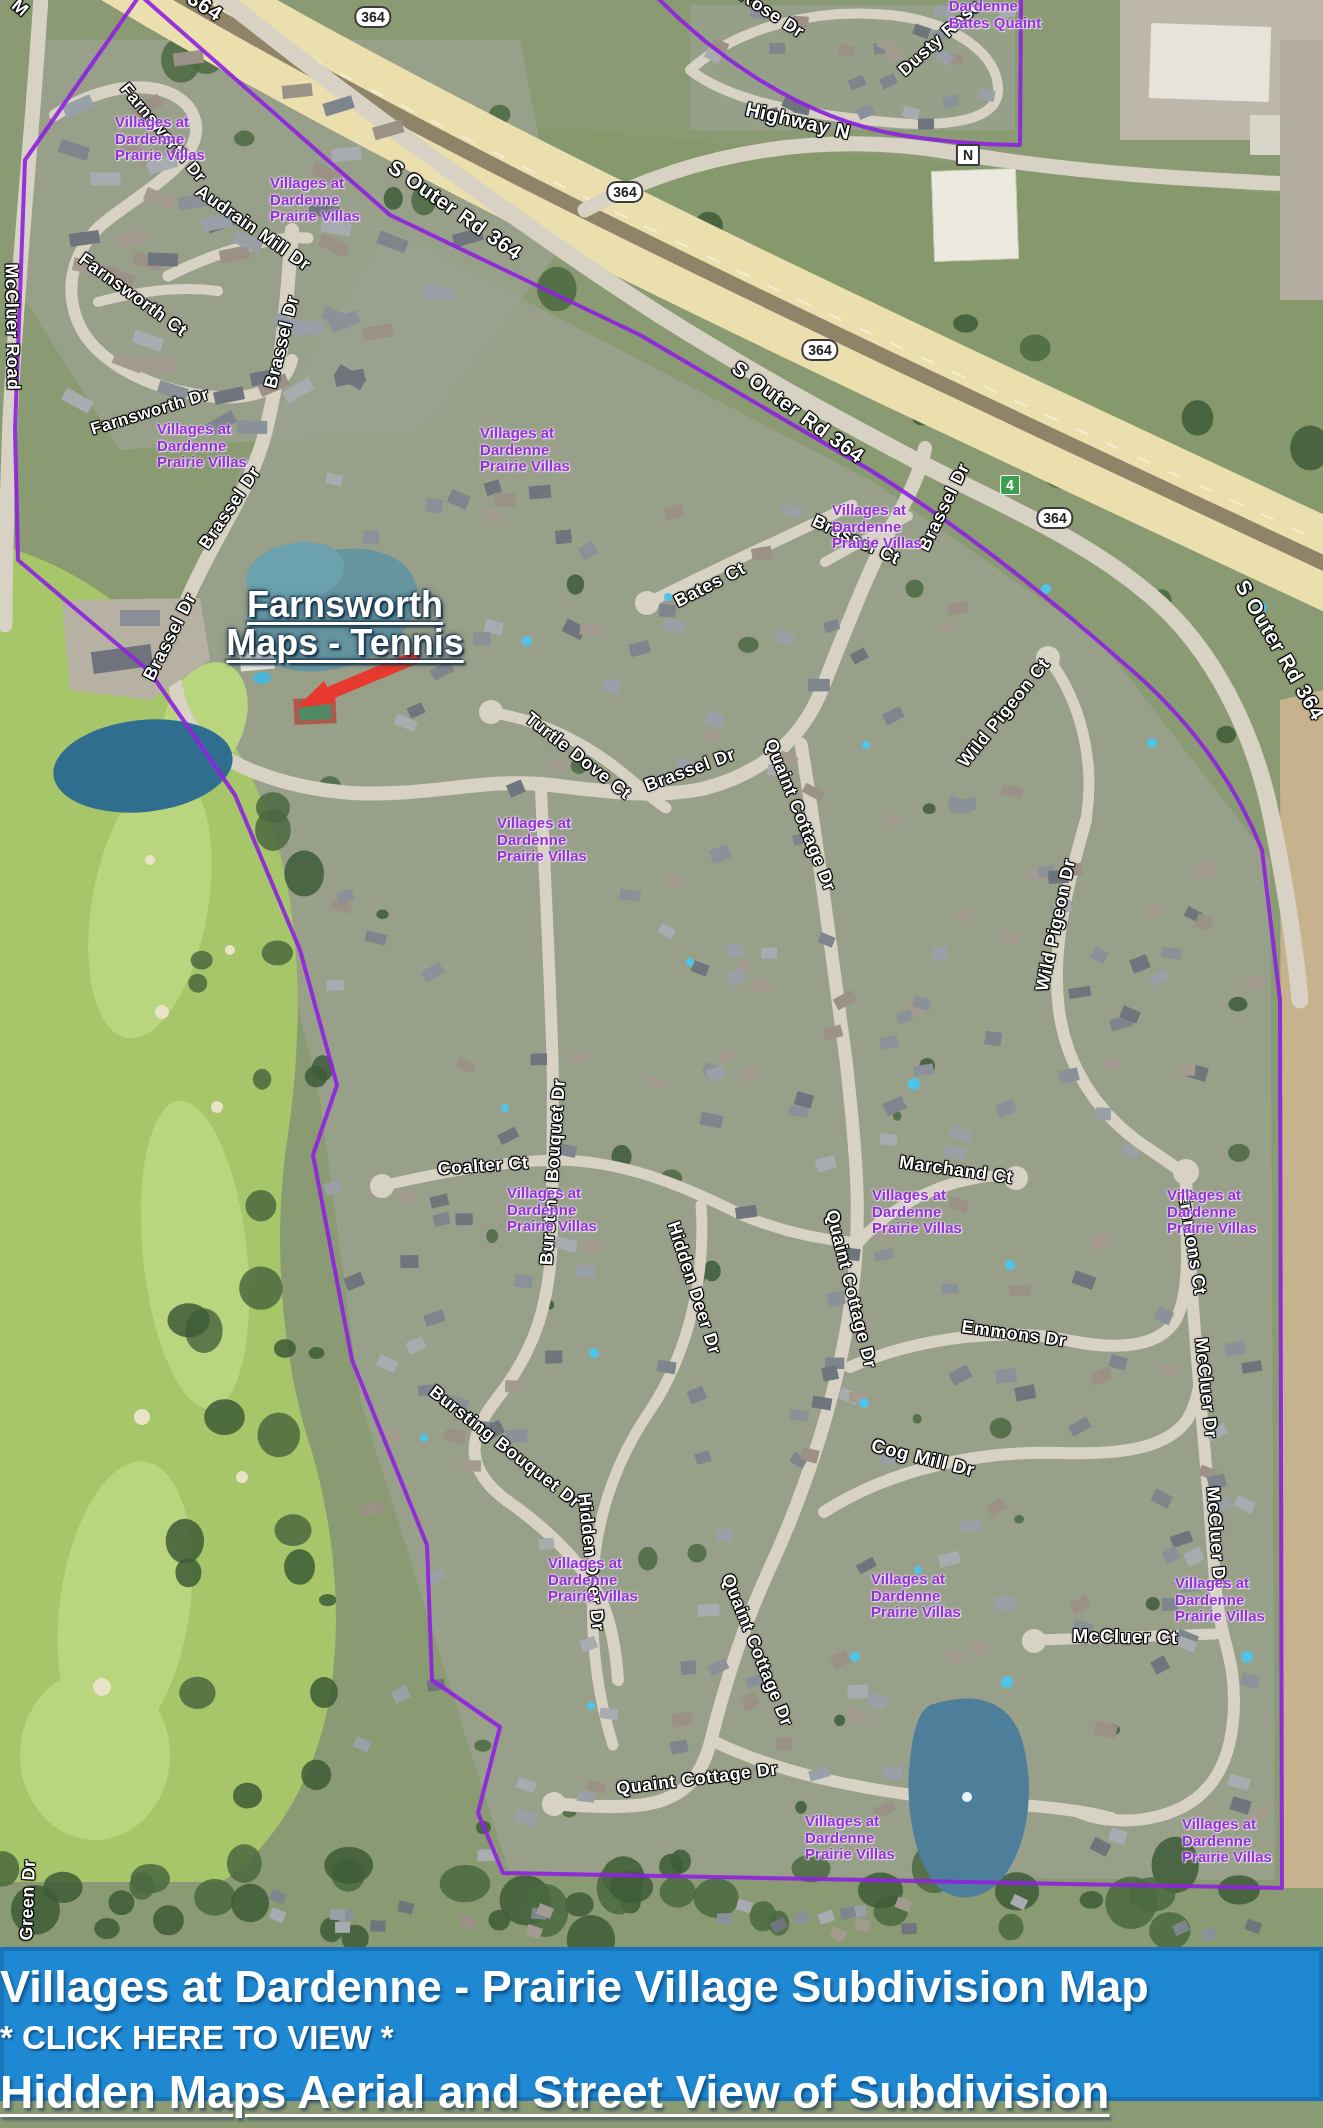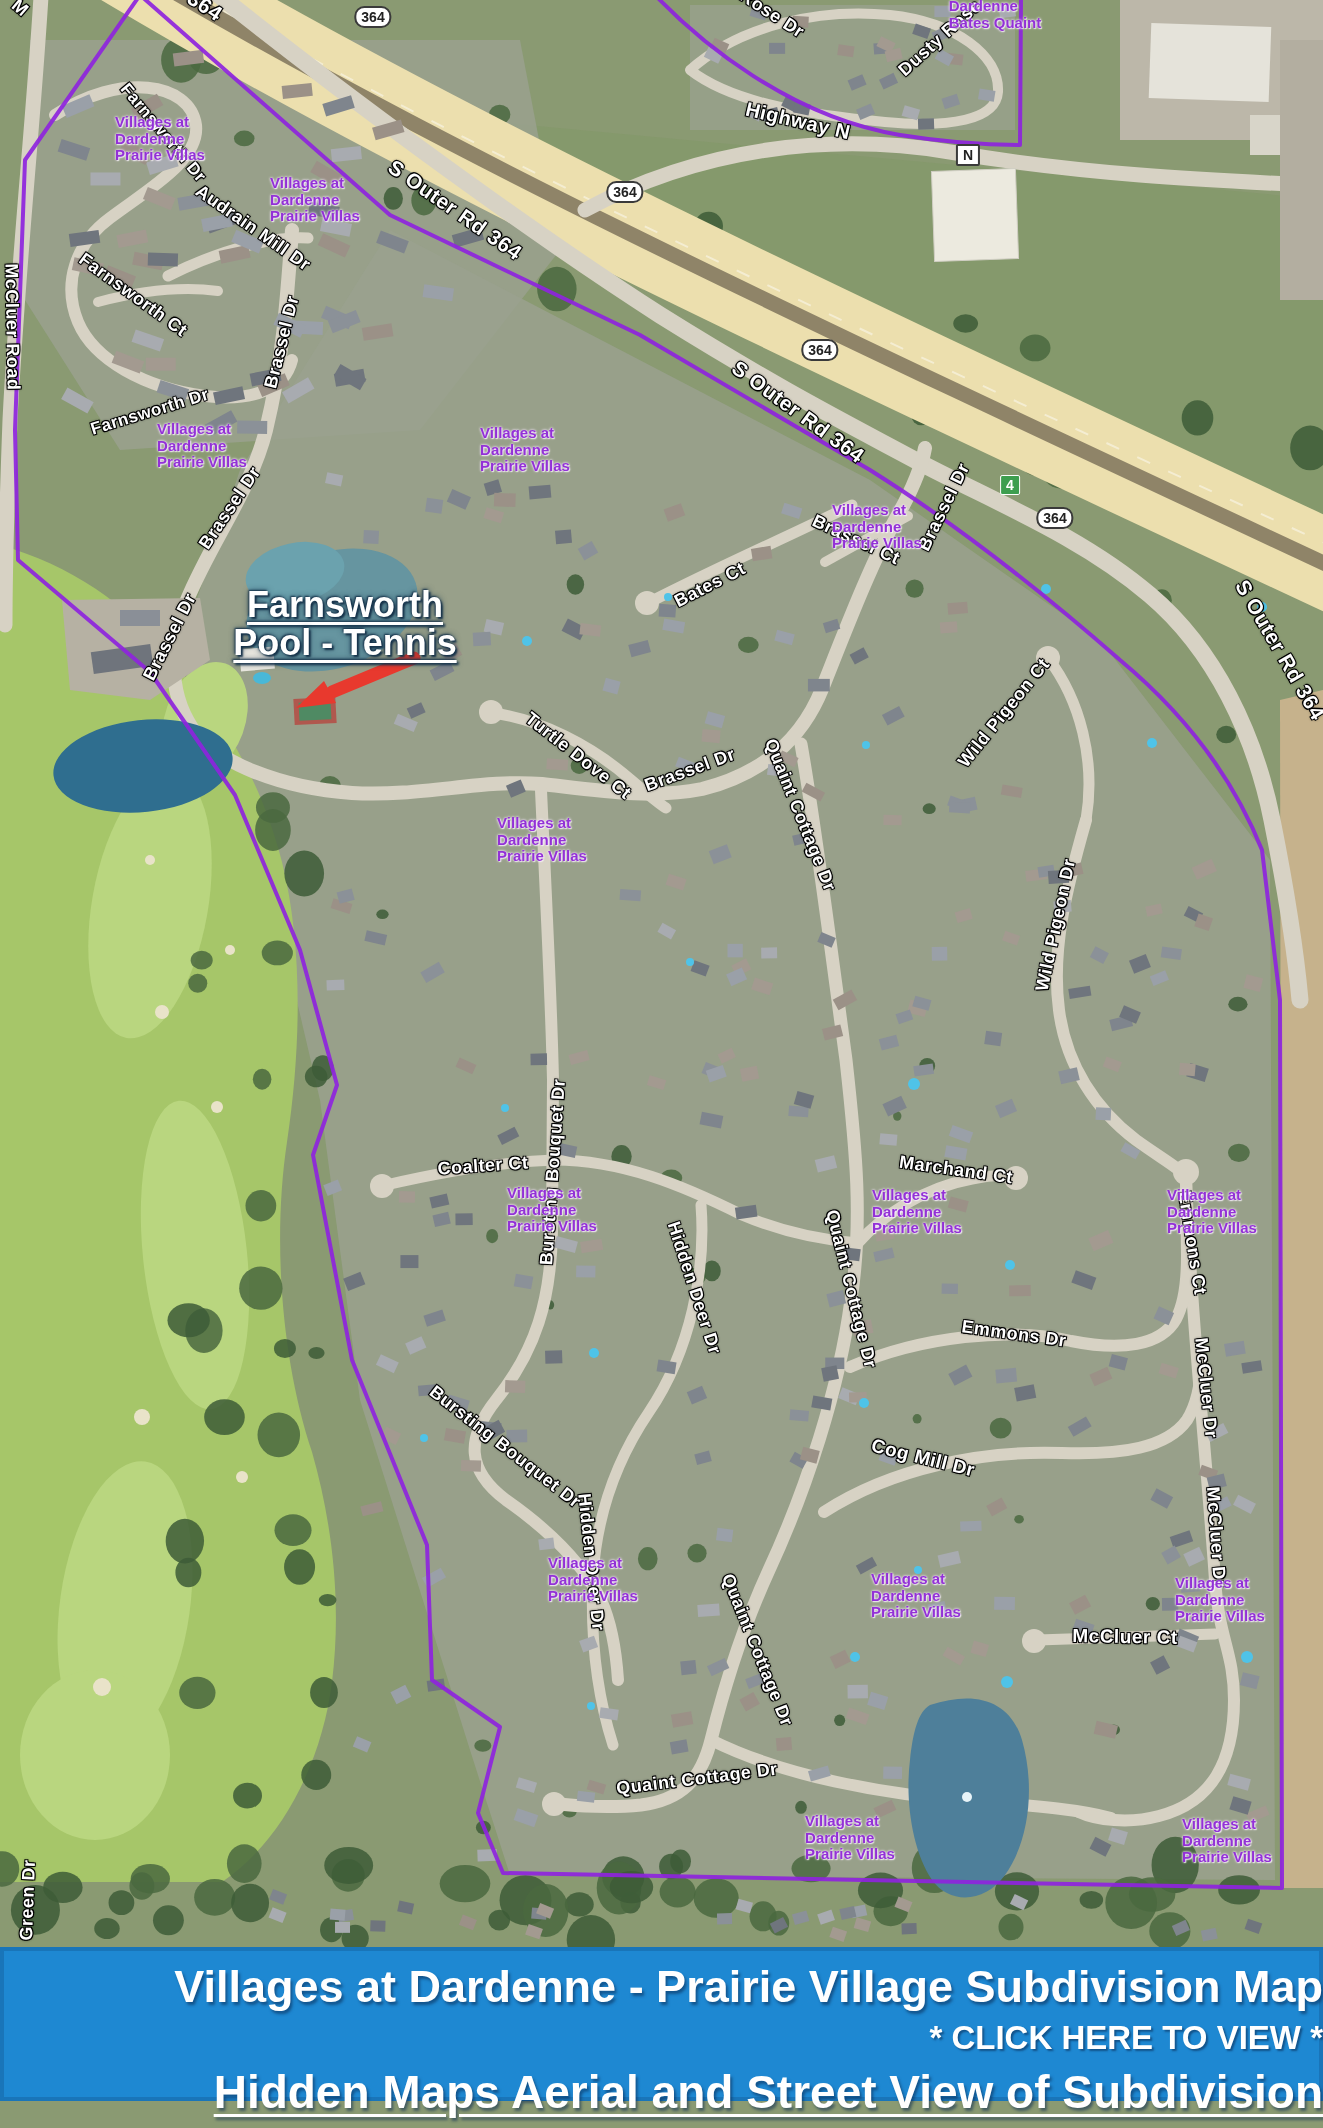--- a/index.html
+++ b/index.html
@@ -14,21 +14,21 @@
      white-space:nowrap;transform:translate(-50%,-50%);
      text-shadow:0 0 2px #f3e4ff,0 0 3px #f3e4ff,1px 1px 1px rgba(255,255,255,.75);}
   .shield{position:absolute;transform:translate(-50%,-50%);font-weight:bold;font-size:14px;line-height:1;
      padding:2px 5px;color:#222;background:#fff;border:2px solid #3a3a3a;border-radius:10px;}
   .shield-n{border-radius:2px;padding:2px 5px;}
   .shield-4{border-radius:2px;background:#3d9e4f;color:#fff;border:1.5px solid #fff;padding:2px 5px;}
   .pool-note{position:absolute;left:345px;top:586px;transform:translate(-50%,0);text-align:center;
      font-weight:bold;font-size:36px;line-height:1.05;color:#fff;white-space:nowrap;
      text-shadow:2px 2px 2px #16324a,-1px -1px 2px #16324a,0 0 6px rgba(20,50,75,.8);}
   .pool-note span{display:block;text-decoration:underline;text-underline-offset:5px;text-decoration-thickness:3px;}
-  #footer{position:absolute;left:0;top:1947px;width:1323px;height:154px;text-align:right;
+  #footer{position:absolute;left:0;top:1947px;width:1323px;height:154px;text-align:left;
      box-shadow:inset 0 0 0 4px rgba(10,60,110,.25);}
   .f-title{margin-top:14px;font-weight:bold;font-size:45px;color:#fff;text-shadow:2px 3px 3px rgba(10,40,80,.55);}
   .f-cta{margin-top:6px;font-weight:bold;font-size:33px;color:#fff;text-shadow:2px 2px 2px rgba(10,40,80,.55);}
   .f-link{margin-top:8px;font-weight:bold;font-size:46px;color:#fff;text-decoration:underline;
      text-underline-offset:6px;text-decoration-thickness:3px;text-shadow:2px 3px 3px rgba(10,40,80,.55);}
 </style>
 </head>
 <body>
 
 <div class="page">
@@ -627,21 +627,21 @@
 
       <g fill="#e8392e">
         <path d="M 414,658 L 332,692" stroke="#e8392e" stroke-width="13" stroke-linecap="round" fill="none"></path>
         <polygon points="296,708 324,681 336,703"></polygon>
       </g>
     </svg>
 
     <div id="labels">
       <div class="pool-note">
         <span>Farnsworth</span>
-        <span>Pool - Tennis</span>
+        <span>Maps - Tennis</span>
       </div>
     <div class="street-label" style="left: 455px; top: 210px; font-size: 21px; transform: translate(-50%, -50%) rotate(35deg);">S Outer Rd 364</div>
         <div class="street-label" style="left: 798px; top: 412px; font-size: 21px; transform: translate(-50%, -50%) rotate(36deg);">S Outer Rd 364</div>
         <div class="street-label" style="left: 1280px; top: 650px; font-size: 21px; transform: translate(-50%, -50%) rotate(60deg);">S Outer Rd 364</div>
         <div class="street-label" style="left: 205px; top: 6px; font-size: 21px; transform: translate(-50%, -50%) rotate(33deg);">364</div>
         <div class="street-label" style="left: 798px; top: 121px; font-size: 20px; transform: translate(-50%, -50%) rotate(13deg);">Highway N</div>
         <div class="street-label" style="left: 772px; top: 14px; font-size: 18px; transform: translate(-50%, -50%) rotate(33deg);">Rose Dr</div>
         <div class="street-label" style="left: 940px; top: 38px; font-size: 18px; transform: translate(-50%, -50%) rotate(-42deg);">Dusty Rose</div>
         <div class="street-label" style="left: 20px; top: 8px; font-size: 18px; transform: translate(-50%, -50%) rotate(40deg);">M</div>
         <div class="street-label" style="left: 12px; top: 327px; font-size: 18px; transform: translate(-50%, -50%) rotate(89deg);">McCluer Road</div>

